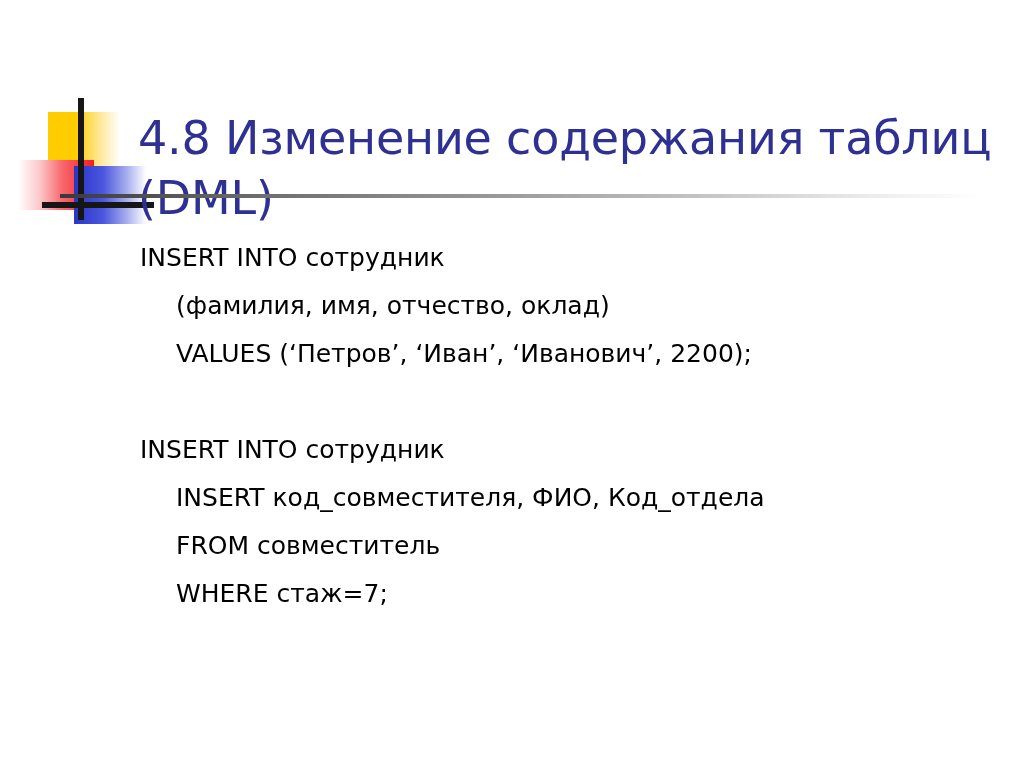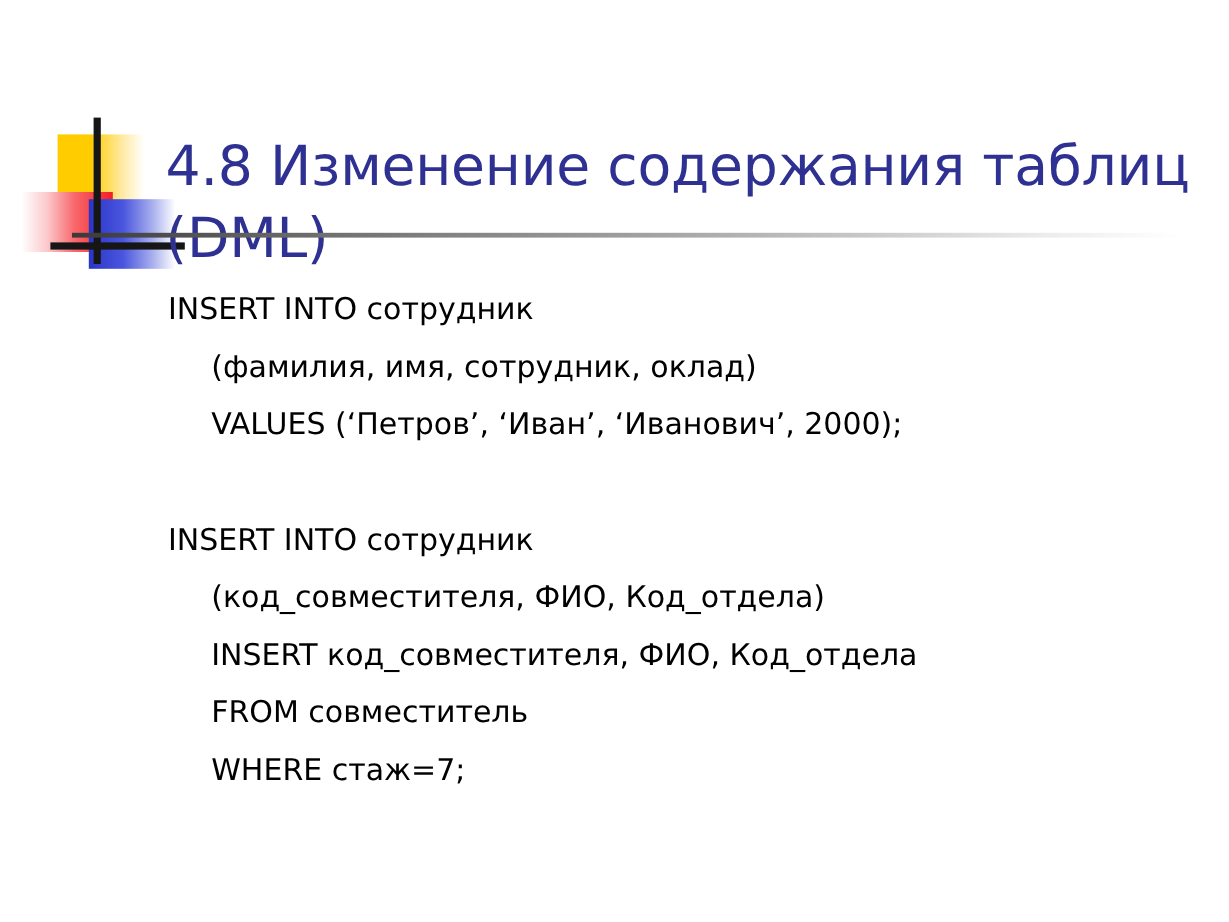--- a/index.html
+++ b/index.html
@@ -135,23 +135,22 @@
     <div class="cross-v"></div>
     <div class="cross-h"></div>
   </div>
 
   <h1 id="title">4.8 Изменение содержания таблиц (DML)</h1>
 
   <div id="title-rule"></div>
 
   <div id="body">
     <div class="line indent-0">INSERT INTO сотрудник</div>
-    <div class="line indent-1">(фамилия, имя, сотрудник, оклад)</div>
-    <div class="line indent-1">VALUES (‘Петров’, ‘Иван’, ‘Иванович’, 2000);</div>
+    <div class="line indent-1">(фамилия, имя, отчество, оклад)</div>
+    <div class="line indent-1">VALUES (‘Петров’, ‘Иван’, ‘Иванович’, 2200);</div>
     <div class="blank"></div>
     <div class="line indent-0">INSERT INTO сотрудник</div>
-    <div class="line indent-1">(код_совместителя, ФИО, Код_отдела)</div>
     <div class="line indent-1">INSERT код_совместителя, ФИО, Код_отдела</div>
     <div class="line indent-1">FROM совместитель</div>
     <div class="line indent-1">WHERE стаж=7;</div>
   </div>
 
 </div>
 
 </body></html>

